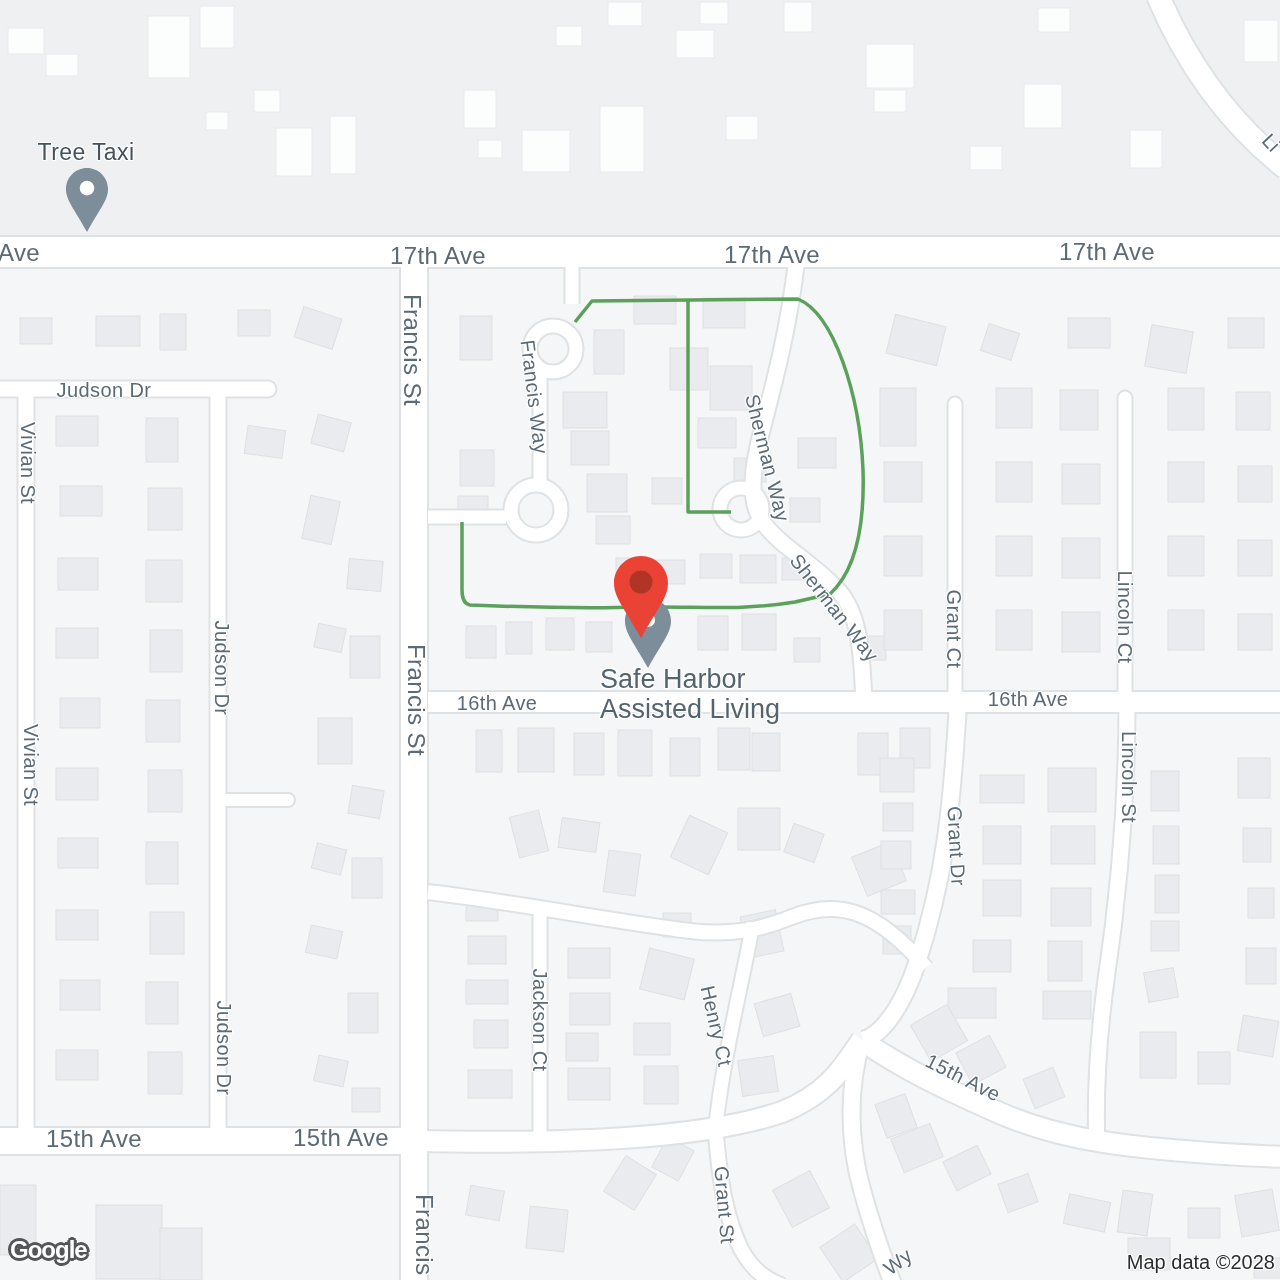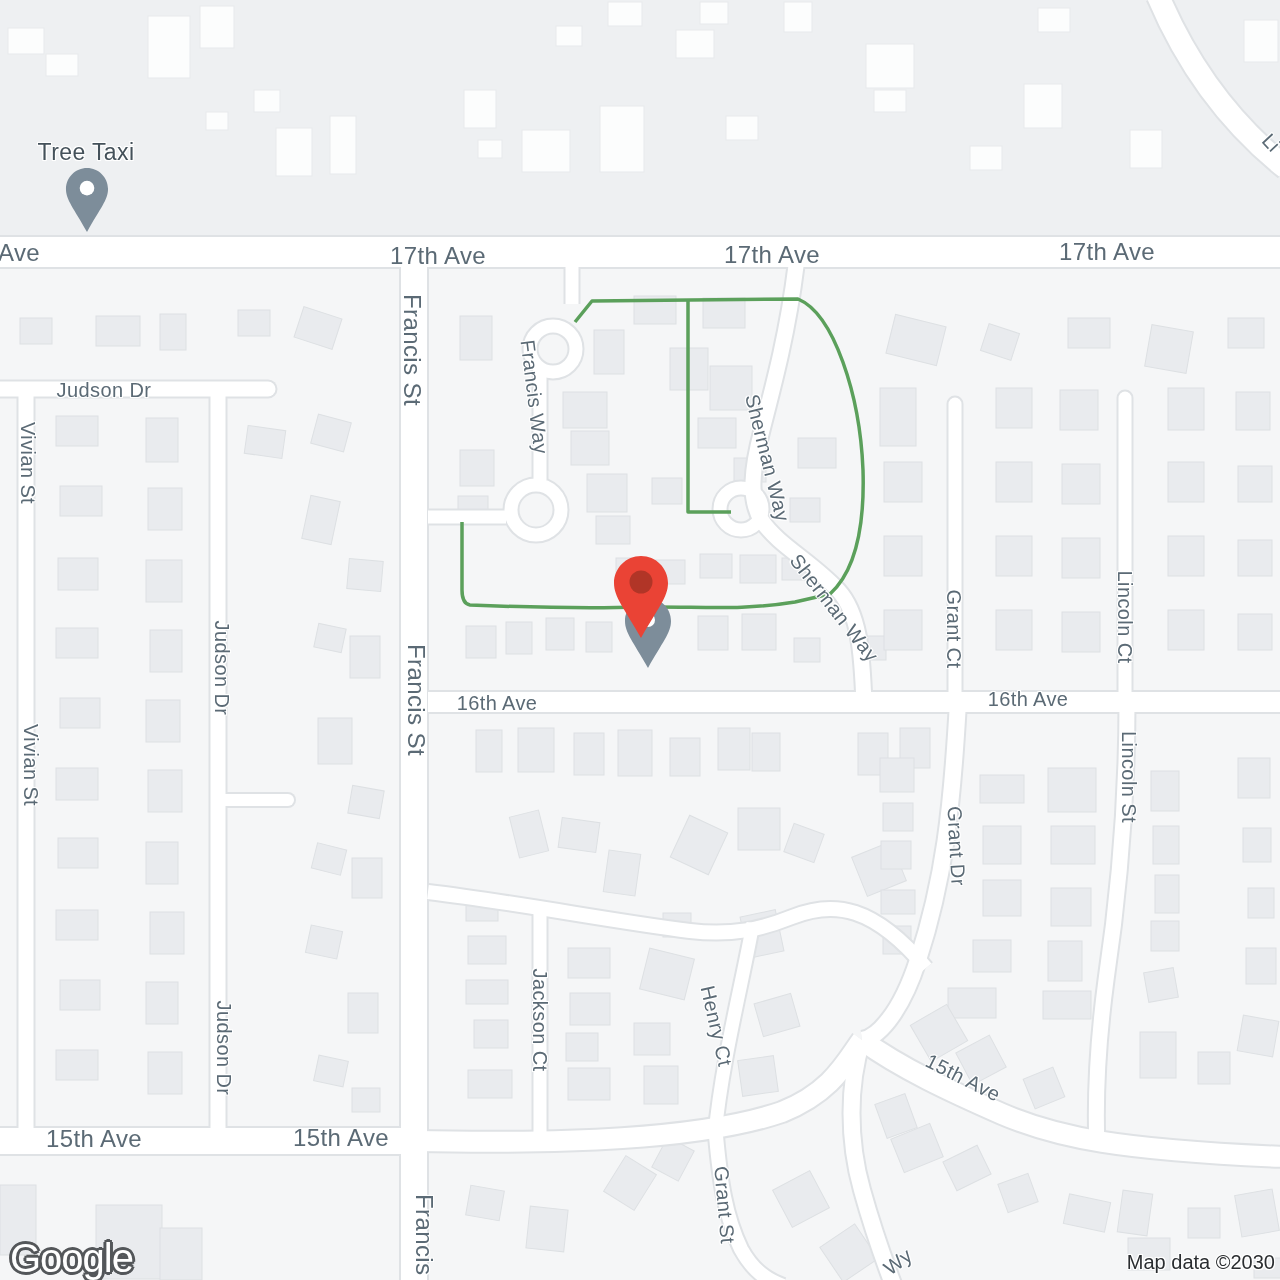--- a/index.html
+++ b/index.html
@@ -13,21 +13,21 @@
   .lbl-minor{font-size:20px}
   .poi-label{font-size:23px;color:#44515a}
   .place-label{position:absolute;left:600px;top:664px;z-index:8;font-size:27px;line-height:30px;
        color:#54646f;text-shadow:-1px -1px 0 #fff,1px -1px 0 #fff,-1px 1px 0 #fff,1px 1px 0 #fff,0 0 4px #fff}
   .pin{position:absolute}
   #pin-poi-back{left:625px;top:598px;z-index:6}
   #pin-place{left:614px;top:556px;z-index:7}
   #pin-treetaxi{left:65px;top:168px;z-index:6}
   .attribution{position:absolute;right:5px;top:1251px;z-index:9;font-size:20px;color:#2a2d30;
        text-shadow:-1px -1px 0 #fff,1px -1px 0 #fff,-1px 1px 0 #fff,1px 1px 0 #fff,0 0 3px #fff}
-  .glogo{position:absolute;left:10px;top:1236px;z-index:9;font-size:40px;font-weight:normal;
+  .glogo{position:absolute;left:10px;top:1236px;z-index:9;font-size:24px;font-weight:bold;
        letter-spacing:-1px;color:#fff;
        text-shadow:-2px -2px 0 #54575a,0 -2px 0 #54575a,2px -2px 0 #54575a,-2px 0 0 #54575a,
         2px 0 0 #54575a,-2px 2px 0 #54575a,0 2px 0 #54575a,2px 2px 0 #54575a,
         -3px 0 0 #54575a,3px 0 0 #54575a,0 3px 0 #54575a,0 -3px 0 #54575a}
 </style>
 </head>
 <body>
 
 <div id="map">
   <svg id="mapsvg" width="1280" height="1280">
@@ -337,16 +337,20 @@
       <circle cx="23" cy="22" r="7" fill="#fff"></circle>
     </svg>
   </div>
   <div class="pin" id="pin-place">
     <svg width="54" height="82" viewBox="0 0 54 82">
       <path d="M27,0 C12.1,0 0,12.1 0,27 C0,41 10,52 27,82 C44,52 54,41 54,27 C54,12.1 41.9,0 27,0 Z" fill="#ea4335"></path>
       <circle cx="27" cy="26" r="11.5" fill="#b13527"></circle>
     </svg>
   </div>
 
+  <div class="place-label">
+    <div>Safe Harbor</div>
+    <div>Assisted Living</div>
+  </div>
 
   <div class="glogo">Google</div>
-  <div class="attribution">Map data ©2030</div>
+  <div class="attribution">Map data ©2028</div>
 </div>
 
 </body></html>

